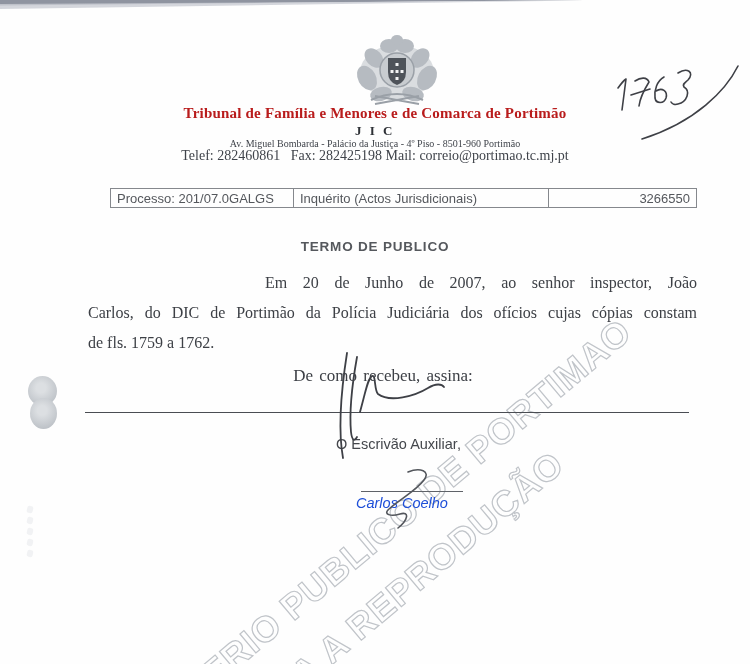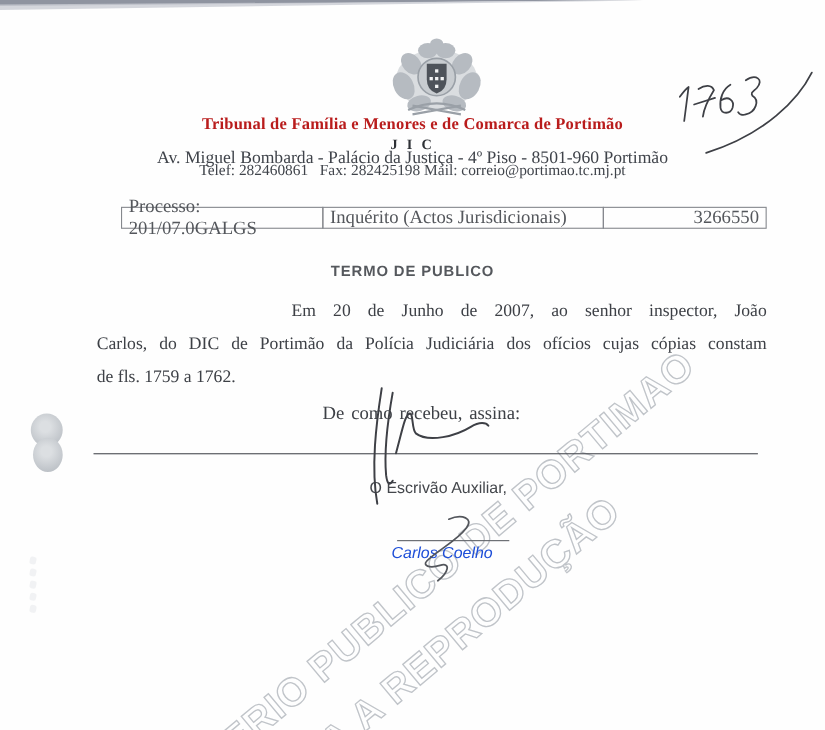--- a/index.html
+++ b/index.html
@@ -7,25 +7,25 @@
     position:relative;width:750px;height:664px;background:#fefefe;
     font-family:"Liberation Serif", serif;color:#3d4046;overflow:hidden;
   }
   .abs{position:absolute;}
   
   .edge-sliver{left:0;top:0;width:620px;height:9px;z-index:3;}
   
   .header{left:25px;top:104px;width:700px;text-align:center;z-index:2;}
   .court-name{font-size:15px;font-weight:bold;color:#b91c1c;line-height:19px;letter-spacing:.2px;}
   .section{font-size:13px;font-weight:bold;color:#2e3136;line-height:15px;letter-spacing:2.5px;}
-  .addr{font-size:16px;color:#3f434a;line-height:12px;}
+  .addr{font-size:10px;color:#3f434a;line-height:12px;}
   .contact{font-size:14px;color:#3f434a;line-height:12px;white-space:pre;}
   
   .case-bar{left:110px;top:188px;width:587px;height:20px;display:flex;z-index:2;
-    font-family:Liberation Serif, serif;font-size:17px;color:#54575c;}
+    font-family:Liberation Sans, sans-serif;font-size:13px;color:#54575c;}
   .case-cell{border:1px solid #85888d;height:100%;box-sizing:border-box;
     display:flex;align-items:center;padding:0 6px;background:transparent;}
   .case-cell.c1{width:184px;}
   .case-cell.c2{width:256px;margin-left:-1px;}
   .case-cell.c3{width:149px;margin-left:-1px;justify-content:flex-end;}
   
   .doc-title{left:25px;top:239px;width:700px;text-align:center;z-index:2;
     font-family:"Liberation Sans", sans-serif;font-weight:bold;font-size:13.5px;
     color:#55585d;letter-spacing:.8px;}
   

